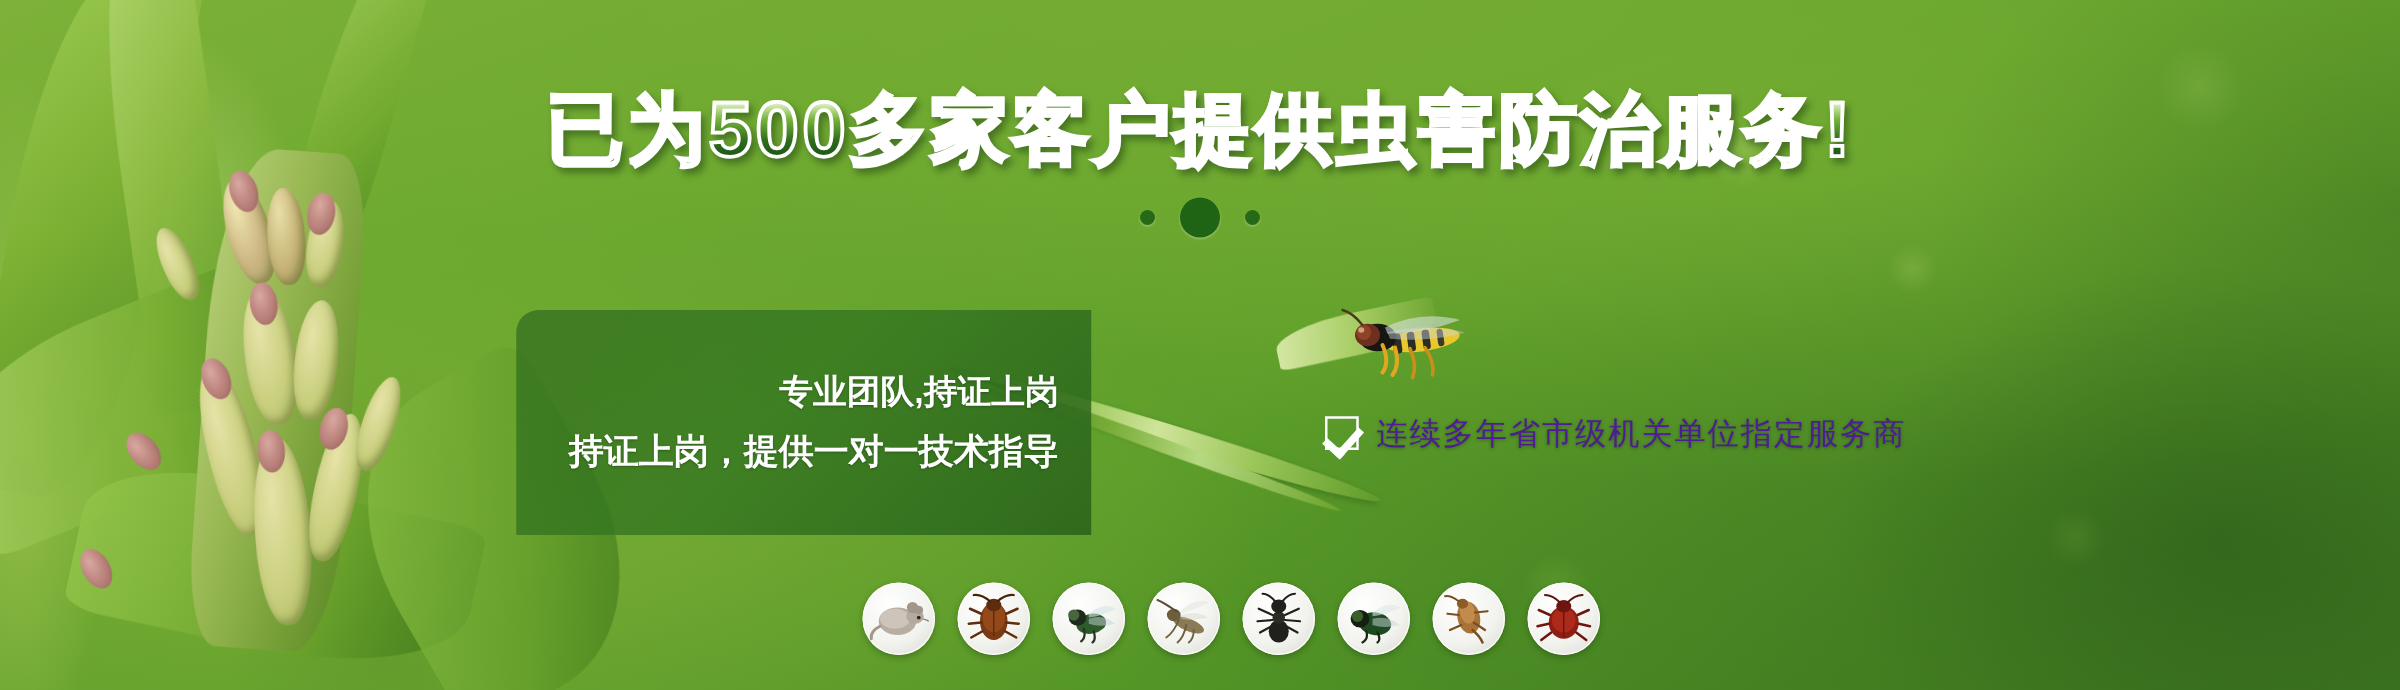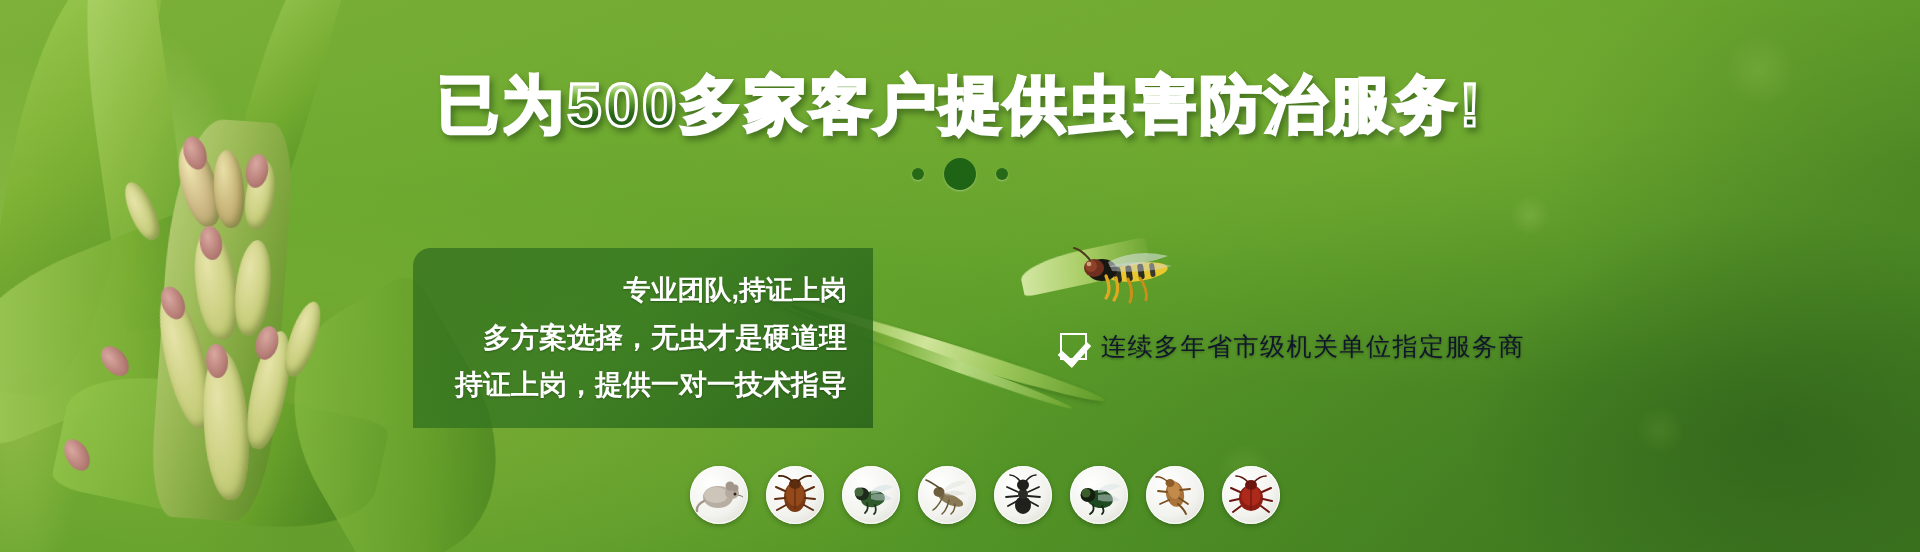--- a/index.html
+++ b/index.html
@@ -224,21 +224,21 @@
   .check-box::after {
     content: "";
     position: absolute;
     left: 3px; top: 1px;
     width: 13px; height: 23px;
     border-right: 6px solid #ffffff;
     border-bottom: 6px solid #ffffff;
     transform: rotate(42deg);
   }
   .check-text {
-    color: #0f172a;
+    color: #4c1d95;
     font-size: 25px;
     letter-spacing: 1.5px;
     white-space: nowrap;
     text-shadow: 0 1px 3px rgba(0,0,0,0.35);
   }
 
   
   .pests {
     position: absolute;
     left: 690px; top: 466px;
@@ -323,21 +323,20 @@
   <div class="headline">已为500多家客户提供虫害防治服务!</div>
 
   <div class="dots">
     <span class="dot d1"></span>
     <span class="dot d2"></span>
     <span class="dot d3"></span>
   </div>
 
   <div class="panel">
     <div class="panel-line first">专业团队,持证上岗</div>
-    <div class="panel-line second">多方案选择，无虫才是硬道理</div>
     <div class="panel-line third">持证上岗，提供一对一技术指导</div>
   </div>
 
   <div class="checklist">
     <div class="check-row">
       <span class="check-box"></span>
       <span class="check-text">连续多年省市级机关单位指定服务商</span>
     </div>
   </div>
 

